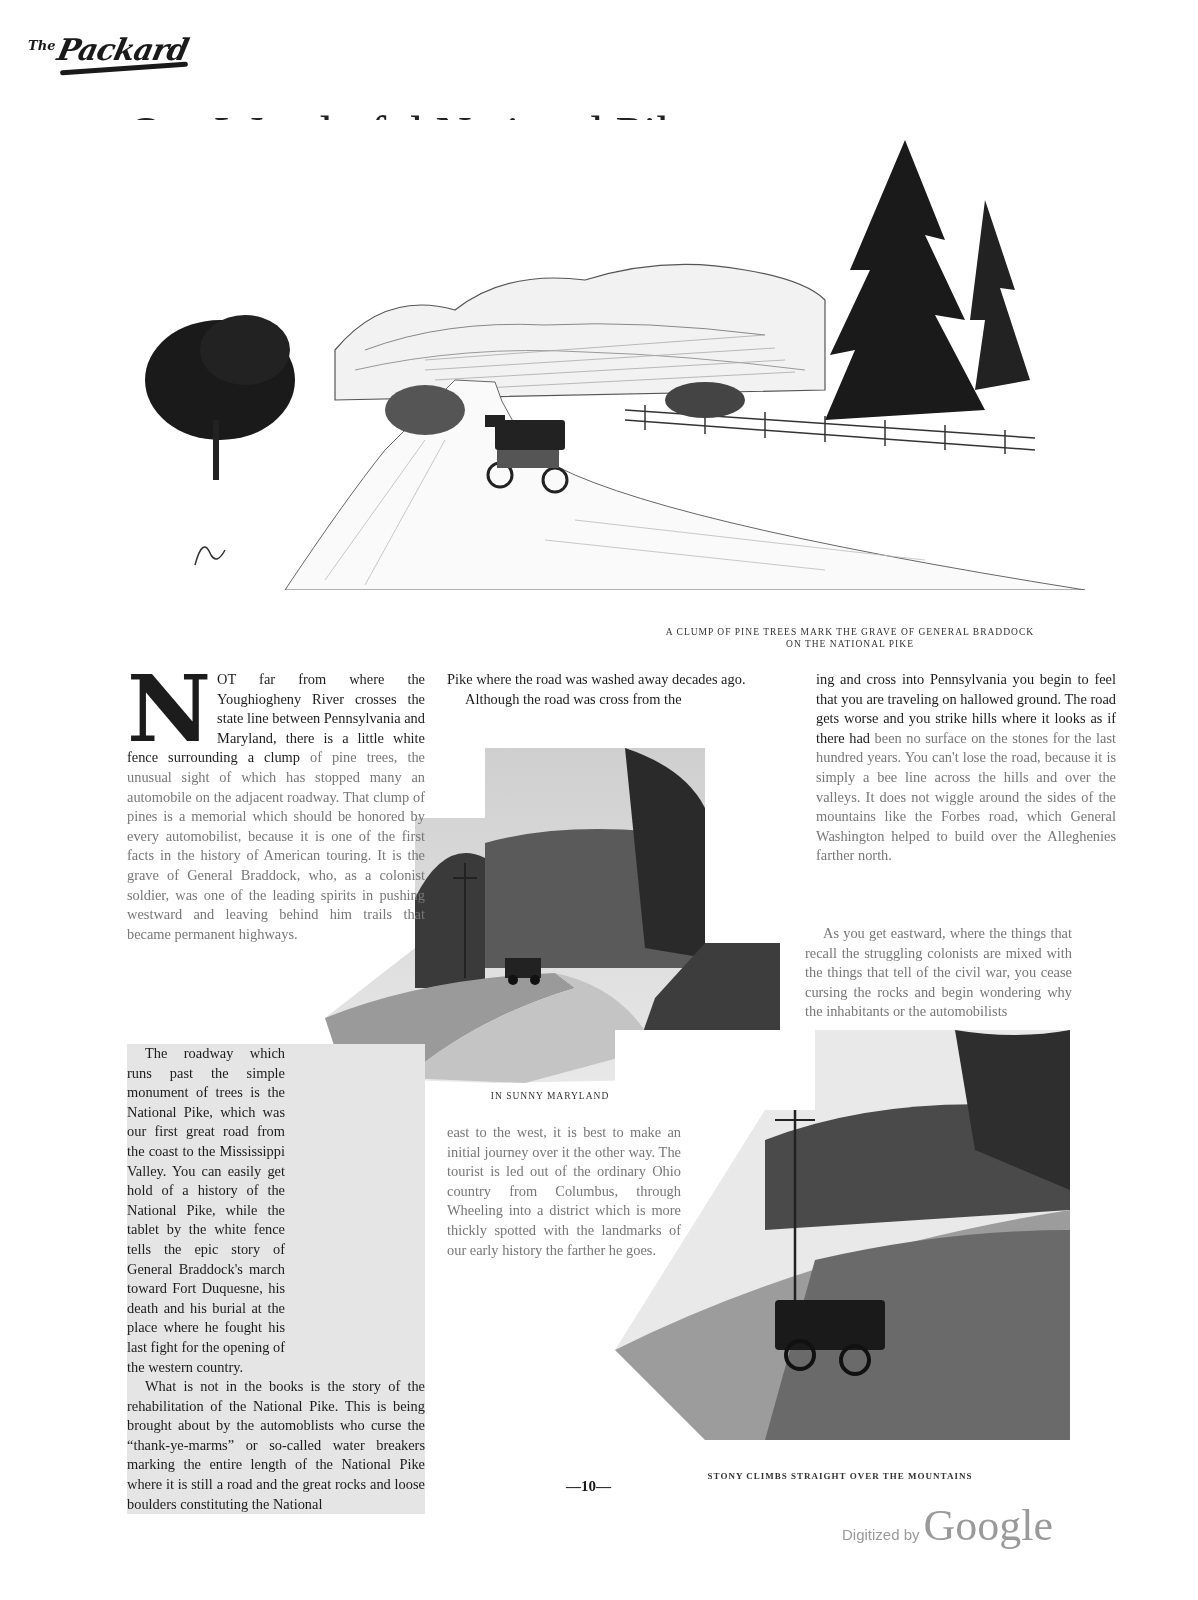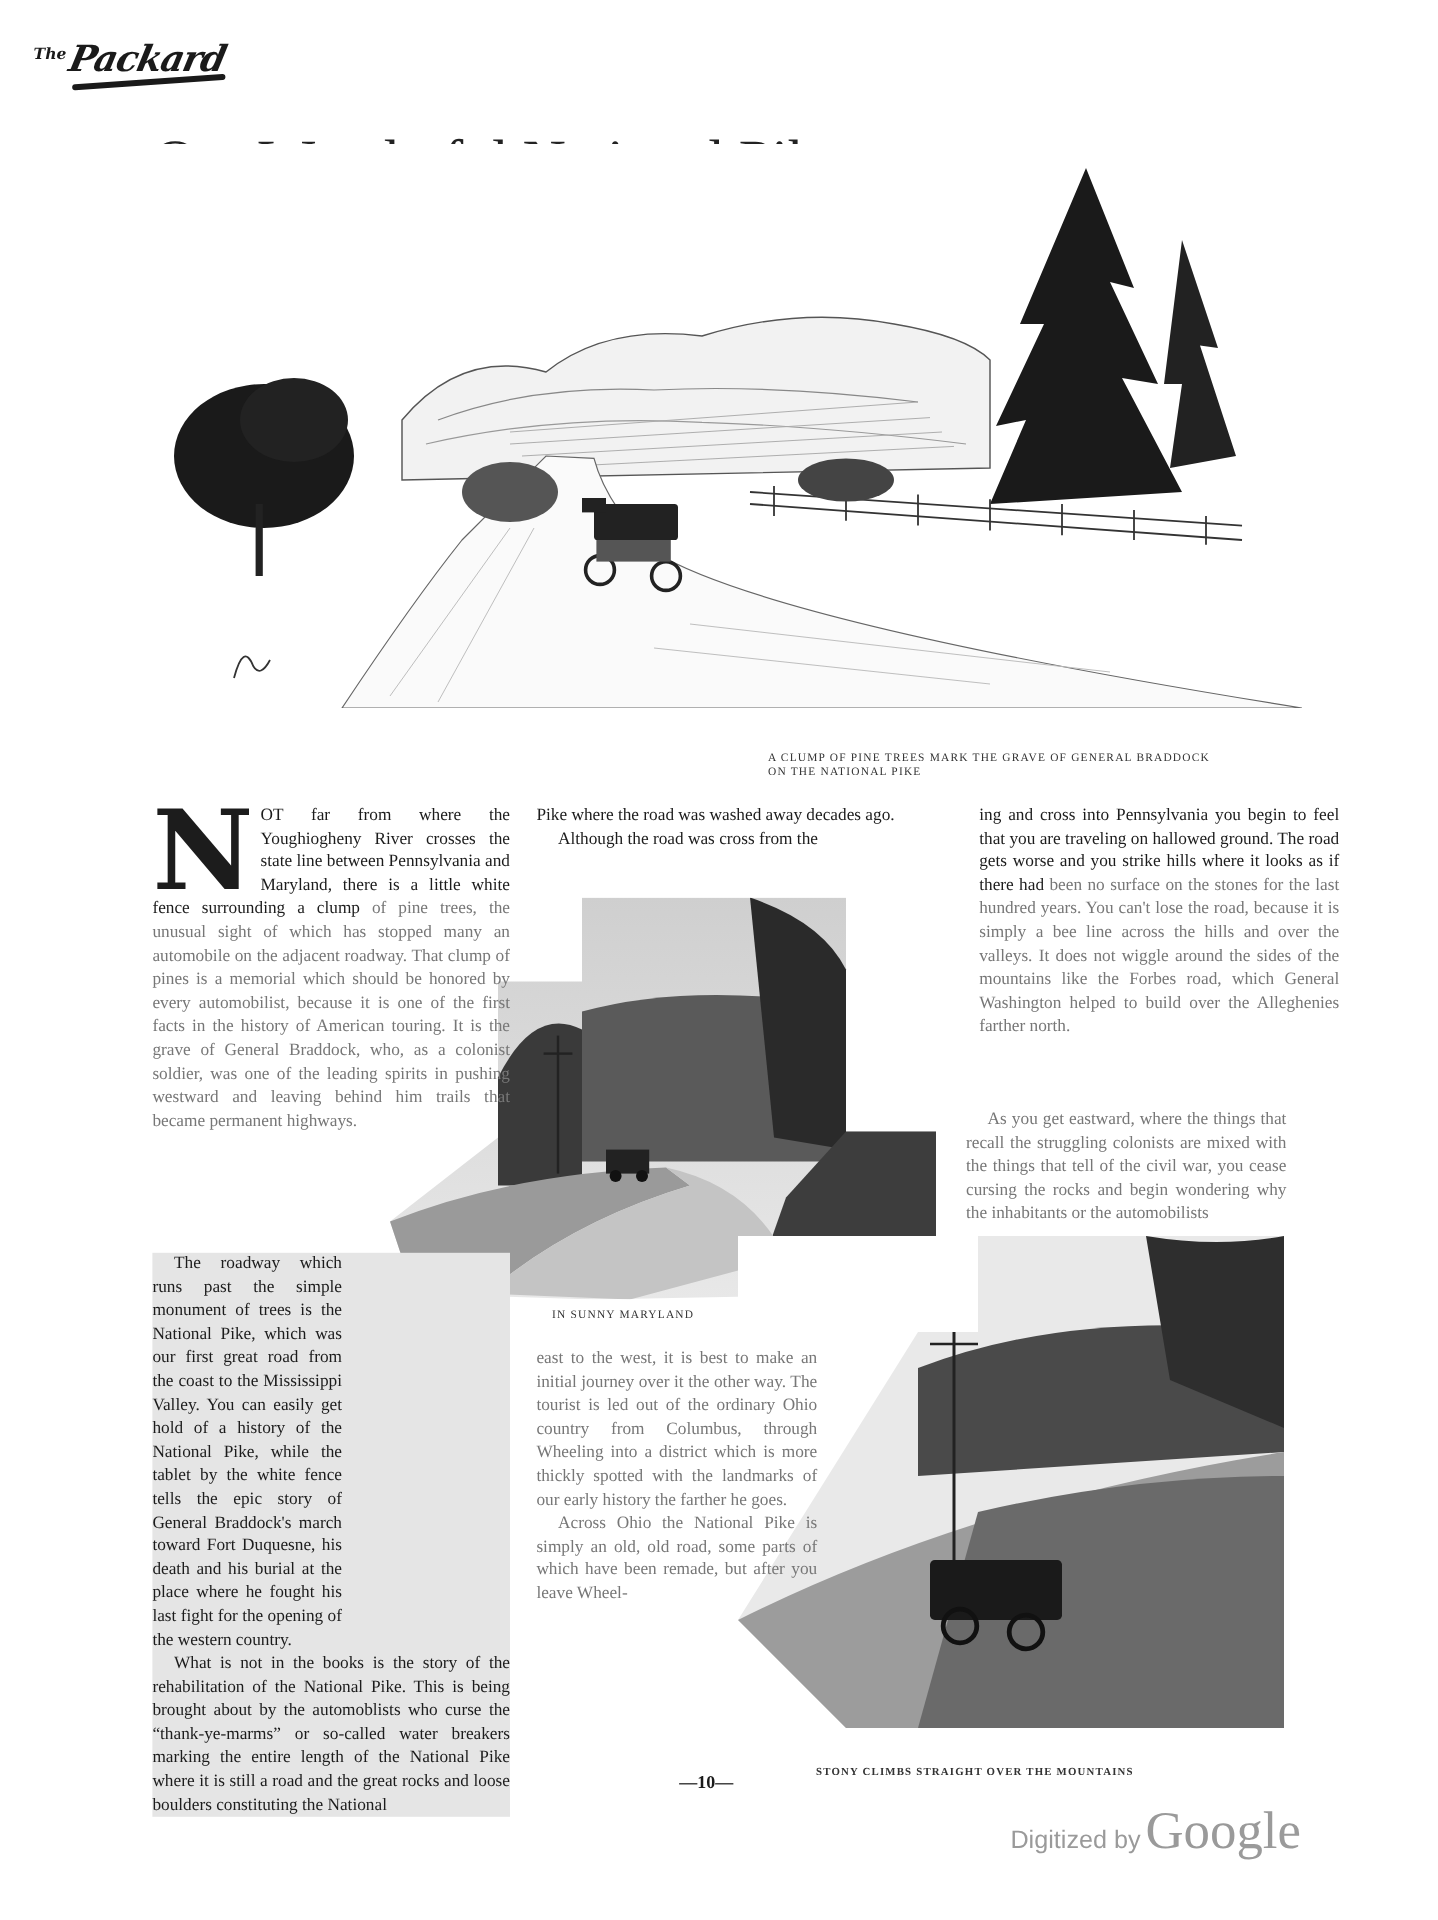--- a/index.html
+++ b/index.html
@@ -7,29 +7,29 @@
        font-family:"Liberation Serif","DejaVu Serif",serif;color:#1a1a1a;}
   .abs{position:absolute;}
   .logo{left:28px;top:32px;width:160px;height:50px;text-align:right;}
   .logo .the{position:absolute;left:0;top:6px;font-size:13px;font-style:italic;font-weight:bold;font-family:"DejaVu Serif",serif;}
   .logo .name{position:absolute;left:30px;top:0;font-size:30px;font-style:italic;font-weight:bold;font-family:"DejaVu Serif",serif;letter-spacing:-1px;transform:skewX(-12deg);}
   .logo .swash{position:absolute;left:32px;top:34px;width:128px;height:5px;background:#1a1a1a;border-radius:3px;transform:rotate(-4deg);}
   .title{left:128px;top:105px;font-size:50px;color:#222;white-space:nowrap;letter-spacing:-0.5px;}
   .subtitle{left:230px;top:172px;width:480px;text-align:center;font-size:17px;font-style:italic;font-weight:bold;
             font-family:"Liberation Sans",sans-serif;color:#333;line-height:22px;letter-spacing:0.5px;}
   .illus{background:#fff;overflow:hidden;}
-  .cap{font-size:9.5px;letter-spacing:1px;text-transform:uppercase;color:#333;text-align:left;line-height:12px;}
+  .cap{font-size:9.5px;letter-spacing:1px;text-transform:uppercase;color:#333;text-align:center;line-height:12px;}
   .col{font-size:14.4px;line-height:19.6px;text-align:justify;color:#1c1c1c;}
   .col p{margin:0;}
   .col p.ind{text-indent:18px;}
   .fade{color:#777;}
   .dropcap{float:left;font-size:92px;line-height:70px;margin:4px 6px 0 0;font-family:"DejaVu Serif",serif;font-weight:bold;}
   .pageno{left:566px;top:1478px;font-size:15px;font-weight:bold;}
   .google{left:842px;top:1500px;white-space:nowrap;color:#9a9a9a;}
-  .google .dig{font-family:"Liberation Sans",sans-serif;font-size:21px;}
+  .google .dig{font-family:"Liberation Sans",sans-serif;font-size:15px;}
   .google .g{font-family:"Liberation Serif",serif;font-size:44px;margin-left:4px;}
 </style>
 </head>
 <body>
 
 <div class="abs logo">
   <span class="the">The</span>
   <span class="name">Packard</span>
   <span class="swash"></span>
 </div>
@@ -150,21 +150,20 @@
 <div class="abs col" style="left:127px;top:1044px;width:160px;">
   <p class="ind"></p>
 </div>
 
 <div class="abs col" style="left:447px;top:670px;width:300px;">
   <p>Pike where the road was washed away decades ago.</p>
   <p class="ind">Although the road was cross from the</p>
 </div>
 <div class="abs col fade" style="left:447px;top:1123px;width:234px;">
   <p>east to the west, it is best to make an initial journey over it the other way. The tourist is led out of the ordinary Ohio country from Columbus, through Wheeling into a district which is more thickly spotted with the landmarks of our early history the farther he goes.</p>
-  <p class="ind">Across Ohio the National Pike is simply an old, old road, some parts of which have been remade, but after you leave Wheel-</p>
 </div>
 
 <div class="abs col" style="left:816px;top:670px;width:300px;">
   <p><span>ing and cross into Pennsylvania you begin to feel that you are traveling on hallowed ground. The road gets worse and you strike hills where it looks as if there had</span> <span class="fade">been no surface on the stones for the last hundred years. You can't lose the road, because it is simply a bee line across the hills and over the valleys. It does not wiggle around the sides of the mountains like the Forbes road, which General Washington helped to build over the Alleghenies farther north.</span></p>
 </div>
 <div class="abs col fade" style="left:805px;top:880px;width:267px;margin-top:44px;">
   <p class="ind">As you get eastward, where the things that recall the struggling colonists are mixed with the things that tell of the civil war, you cease cursing the rocks and begin wondering why the inhabitants or the automobilists</p>
 </div>
 
 <div class="abs col" style="left:127px;top:1044px;width:298px;background:#e5e5e5;">

